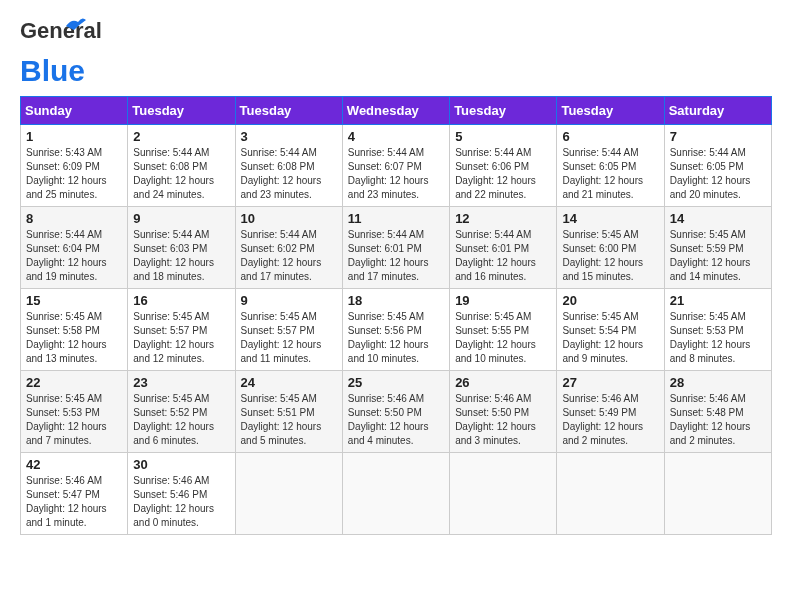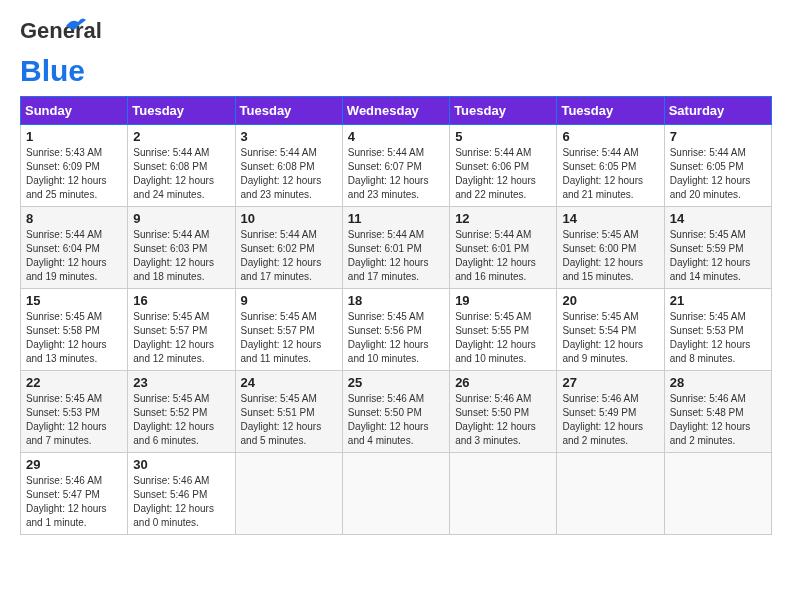--- a/index.html
+++ b/index.html
@@ -335,21 +335,21 @@
           <span class="day-num">28</span>
           <div class="day-info">
             Sunrise: 5:46 AM<br>
             Sunset: 5:48 PM<br>
             Daylight: 12 hours and 2 minutes.
           </div>
         </td>
       </tr>
       <tr>
         <td>
-          <span class="day-num">29</span>
+          <span class="day-num">42</span>
           <div class="day-info">
             Sunrise: 5:46 AM<br>
             Sunset: 5:47 PM<br>
             Daylight: 12 hours and 1 minute.
           </div>
         </td>
         <td>
           <span class="day-num">30</span>
           <div class="day-info">
             Sunrise: 5:46 AM<br>

